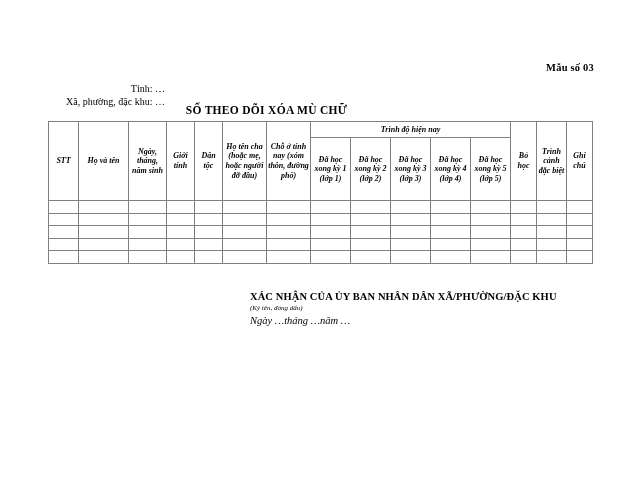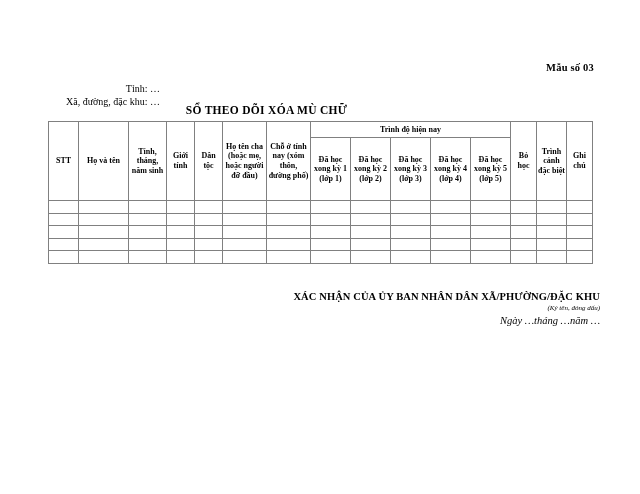--- a/index.html
+++ b/index.html
@@ -77,20 +77,21 @@
     margin: 0;
   }
   table.sheet th {
     font-size: 8px;
     font-weight: bold;
     line-height: 9.6px;
     text-align: center;
     vertical-align: middle;
     padding: 1px 1px;
     word-wrap: break-word;
+    font-style: italic;
   }
   th.grp {
     vertical-align: middle;
     height: 13px;
     font-size: 8.5px;
   }
   th.tall {
     height: 76px;
   }
   td.cell {
@@ -103,21 +104,21 @@
     left: 72px;
     top: 291px;
     width: 150px;
     text-align: center;
   }
   .sig-right {
     position: absolute;
     left: 250px;
     top: 291px;
     width: 350px;
-    text-align: right;
+    text-align: left;
   }
   .sig-title {
     font-size: 10.5px;
     font-weight: bold;
     letter-spacing: 0.1px;
     white-space: nowrap;
     line-height: 12px;
   }
   .sig-sub {
     font-size: 7px;
@@ -135,21 +136,21 @@
 </style>
 </head>
 <body>
 
 <div class="page">
 
   <div class="form-no">Mẫu số 03</div>
 
   <div class="locality">
     <div>Tỉnh: …</div>
-    <div>Xã, đường, đặc khu: …</div>
+    <div>Xã, phường, đặc khu: …</div>
   </div>
 
   <div class="doc-title">SỔ THEO DÕI XÓA MÙ CHỮ</div>
 
   <div class="tbl-wrap">
     <table class="sheet">
       <colgroup>
         <col style="width:30px">
         <col style="width:50px">
         <col style="width:38px">
@@ -163,21 +164,21 @@
         <col style="width:40px">
         <col style="width:40px">
         <col style="width:26px">
         <col style="width:30px">
         <col style="width:26px">
       </colgroup>
       <thead>
         <tr>
           <th class="tall" rowspan="2">STT</th>
           <th class="tall" rowspan="2">Họ và tên</th>
-          <th class="tall" rowspan="2">Tỉnh, tháng, năm sinh</th>
+          <th class="tall" rowspan="2">Ngày, tháng, năm sinh</th>
           <th class="tall" rowspan="2">Giới tính</th>
           <th class="tall" rowspan="2">Dân tộc</th>
           <th class="tall" rowspan="2">Họ tên cha (hoặc mẹ, hoặc người đỡ đầu)</th>
           <th class="tall" rowspan="2">Chỗ ở tính nay (xóm thôn, đường phố)</th>
           <th class="grp" colspan="5">Trình độ hiện nay</th>
           <th class="tall" rowspan="2">Bỏ học</th>
           <th class="tall" rowspan="2">Trình cảnh đặc biệt</th>
           <th class="tall" rowspan="2">Ghi chú</th>
         </tr>
         <tr>

